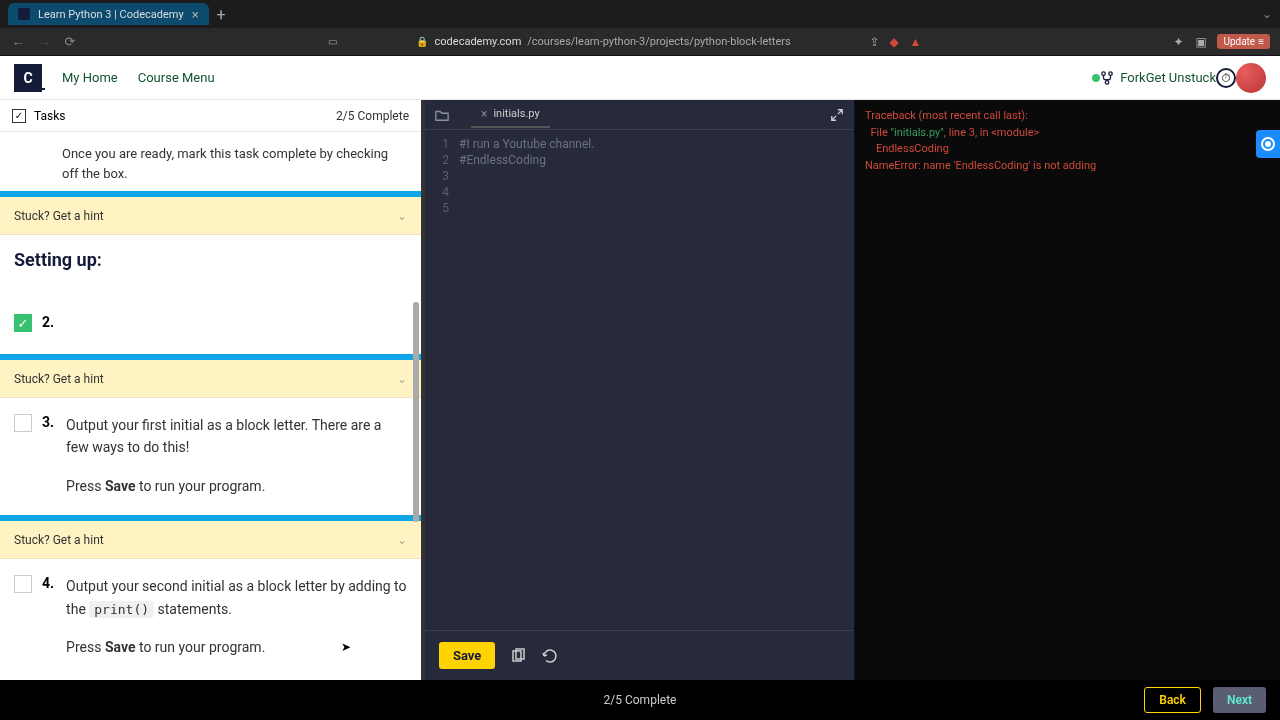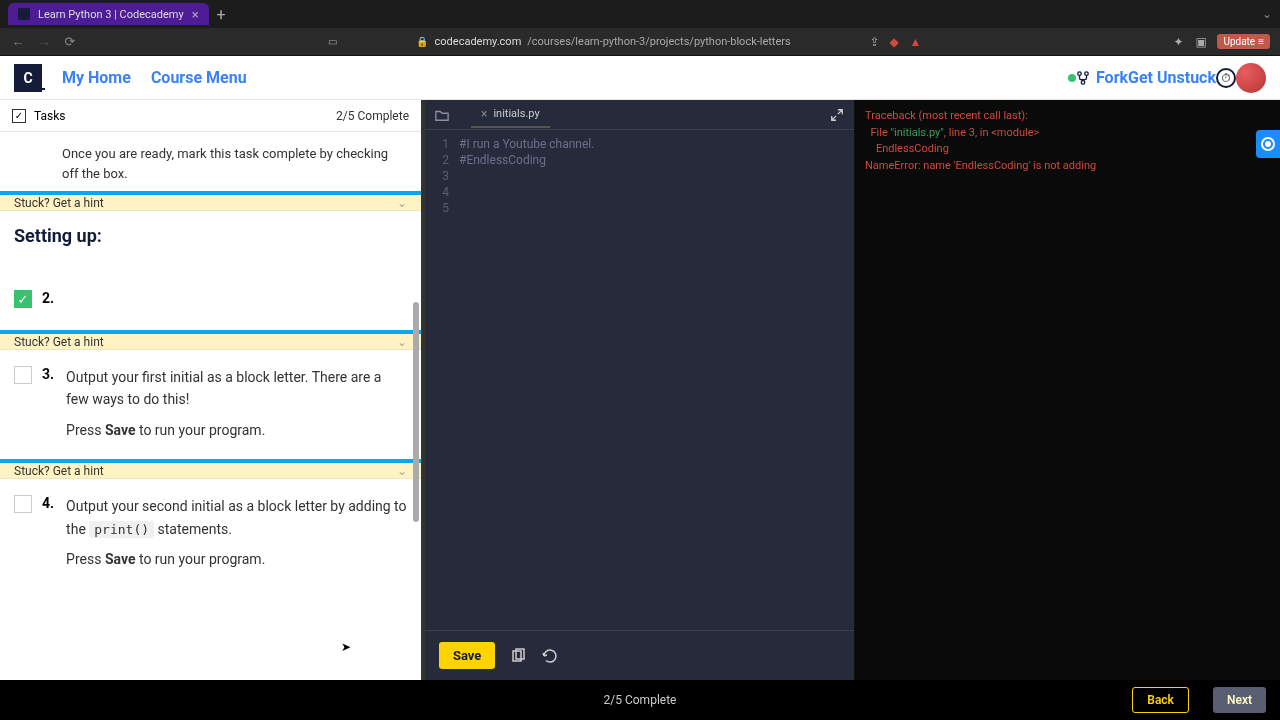--- a/index.html
+++ b/index.html
@@ -1,67 +1,67 @@
 <!DOCTYPE html>
 <html><head>
 <meta charset="utf-8">
 <style>
 * { margin: 0; padding: 0; box-sizing: border-box; font-family: -apple-system, BlinkMacSystemFont, "Segoe UI", Roboto, sans-serif; }
 body { width: 1280px; height: 720px; background: #000; overflow: hidden; }
 
 
 .browser-tabs { height: 28px; background: #1c1c1c; display: flex; align-items: center; padding: 0 8px; }
-.tab { height: 22px; background: #4c1d95; border-radius: 6px 6px 0 0; display: flex; align-items: center; padding: 0 10px; font-size: 11px; color: #ddd; gap: 8px; }
+.tab { height: 22px; background: #0c4a6e; border-radius: 6px 6px 0 0; display: flex; align-items: center; padding: 0 10px; font-size: 11px; color: #ddd; gap: 8px; }
 .tab-favicon { width: 12px; height: 12px; background: #141c3a; border-radius: 2px; }
 .tab-close { font-size: 13px; cursor: pointer; color: #aaa; }
 .new-tab { color: #aaa; margin-left: 8px; font-size: 16px; cursor: pointer; }
 .tabs-right { margin-left: auto; color: #888; font-size: 12px; }
 
 .browser-bar { height: 28px; background: #2a2a2a; display: flex; align-items: center; padding: 0 10px; gap: 10px; border-bottom: 1px solid #111; }
 .nav-btn { width: 16px; height: 16px; color: #888; font-size: 13px; cursor: pointer; display: flex; align-items: center; justify-content: center; }
 .url-bar { flex: 1; display: flex; align-items: center; justify-content: center; font-size: 11px; color: #aaa; gap: 6px; }
 .url-lock { font-size: 10px; }
 .url-right { display: flex; align-items: center; gap: 8px; }
 .ext-icon { width: 14px; height: 14px; font-size: 12px; color: #aaa; cursor: pointer; }
 .update-btn { background: #c0594a; color: #fff; font-size: 10px; padding: 2px 6px; border-radius: 3px; display: flex; align-items: center; gap: 3px; cursor: pointer; }
 
 
 .top-nav { height: 44px; background: #fff; display: flex; align-items: center; padding: 0 14px; gap: 20px; border-bottom: 1px solid #e5e5e5; }
 .logo { width: 28px; height: 28px; background: #141c3a; color: #fff; display: flex; align-items: center; justify-content: center; font-weight: bold; font-size: 14px; position: relative; }
 .logo::after { content: ''; position: absolute; right: -3px; bottom: 2px; width: 6px; height: 2px; background: #141c3a; }
-.nav-link { font-size: 16px; color: #3b82f6; font-weight: 700; cursor: pointer; }
+.nav-link { font-size: 13px; color: #14532d; font-weight: 400; cursor: pointer; }
 .nav-right { margin-left: auto; display: flex; align-items: center; gap: 0; }
 .green-dot { width: 8px; height: 8px; background: #37c270; border-radius: 50%; }
 .fork-btn { display: flex; align-items: center; gap: 6px; }
 .fork-icon { width: 14px; height: 14px; }
 .notif-icon { width: 20px; height: 20px; border: 2px solid #141c3a; border-radius: 50%; display: flex; align-items: center; justify-content: center; font-size: 12px; cursor: pointer; }
 .avatar { width: 30px; height: 30px; border-radius: 50%; background: radial-gradient(circle at 30% 30%, #e85d5d, #b93535); }
 
 
 .main { height: 580px; display: flex; }
 
 
 .left-panel { width: 425px; background: #fff; border-right: 4px solid #333; display: flex; flex-direction: column; position: relative; }
 .tasks-header { height: 32px; display: flex; align-items: center; padding: 0 12px; font-size: 12px; border-bottom: 1px solid #e5e5e5; }
 .tasks-check { width: 14px; height: 14px; border: 1px solid #333; margin-right: 8px; display: flex; align-items: center; justify-content: center; font-size: 10px; }
 .tasks-progress { margin-left: auto; color: #333; font-size: 12px; }
 .tasks-scroll { flex: 1; overflow-y: auto; position: relative; }
 .scroll-thumb { position: absolute; right: 2px; top: 170px; width: 6px; height: 220px; background: #aaa; border-radius: 3px; }
 .task-intro { padding: 12px 14px 8px 62px; font-size: 13px; color: #333; line-height: 1.5; }
-.hint-row { height: 20px; background: #fff3c4; display: flex; align-items: center; padding: 0 14px; font-size: 12px; color: #333; cursor: pointer; border-top: 4px solid #0ea5e9; border-bottom: 1px solid #eee5c0; }
+.hint-row { height: 44px; background: #fff3c4; display: flex; align-items: center; padding: 0 14px; font-size: 12px; color: #333; cursor: pointer; border-top: 6px solid #0ea5e9; border-bottom: 1px solid #eee5c0; }
 .hint-row .chevron { margin-left: auto; font-size: 12px; color: #aa9; }
 .section-title { padding: 14px 14px 8px; font-size: 18px; font-weight: 700; color: #141c3a; }
 .task-item { display: flex; padding: 16px 14px 8px; }
 .task-cb { width: 18px; height: 18px; border: 1px solid #ccc; margin-right: 10px; flex-shrink: 0; display: flex; align-items: center; justify-content: center; font-size: 13px; }
 .task-cb.done { background: #37c270; border-color: #37c270; color: #fff; }
 .task-num { font-weight: 700; margin-right: 12px; font-size: 14px; }
 .task-body { flex: 1; font-size: 14px; color: #333; line-height: 1.6; }
 .task-body ul { margin: 10px 0 6px 18px; }
 .task-body li { margin-bottom: 6px; }
-.task-body .sub { margin-top: 8px; }
+.task-body .sub { margin-top: 16px; }
 .code-inline { background: #f0f0f0; padding: 1px 5px; border-radius: 3px; font-family: monospace; font-size: 13px; }
 .bold { font-weight: 700; }
 .cursor { position: absolute; left: 341px; top: 508px; font-size: 12px; color: #000; }
 
 
 .editor-panel { flex: 1; background: #262a3b; display: flex; flex-direction: column; border-right: 1px solid #111; }
 .editor-tabs { height: 30px; display: flex; align-items: center; padding: 0 10px; gap: 4px; border-bottom: 1px solid #3a3e52; }
 .folder-icon { width: 14px; height: 14px; color: #8a8fa8; cursor: pointer; }
 .file-tab { height: 26px; display: flex; align-items: center; padding: 0 10px; font-size: 11px; color: #ccc; gap: 6px; border-bottom: 2px solid #555; margin-left: 18px; }
 .file-tab .close { font-size: 12px; color: #888; cursor: pointer; }
@@ -75,23 +75,23 @@
 .save-btn { background: #ffd300; color: #141c3a; font-weight: 700; font-size: 13px; padding: 6px 14px; border-radius: 3px; cursor: pointer; border: none; }
 .tool-icon { width: 18px; height: 18px; color: #ccc; cursor: pointer; display: flex; align-items: center; justify-content: center; font-size: 14px; }
 
 
 .terminal { width: 425px; background: #0a0a0a; font-family: Monaco, Consolas, monospace; font-size: 11px; padding: 8px 10px; line-height: 1.5; color: #d04a3c; }
 .terminal .tb-line { white-space: pre; }
 .t-str { color: #3a9d5c; }
 
 
 .bottom-bar { height: 40px; background: #000; display: flex; align-items: center; justify-content: center; font-size: 12px; color: #ccc; position: relative; }
-.bottom-right { position: absolute; right: 14px; display: flex; gap: 24px; }
+.bottom-right { position: absolute; right: 14px; display: flex; gap: 12px; }
 .back-btn { background: transparent; border: 1.5px solid #ffd300; color: #ffd300; padding: 5px 14px; border-radius: 3px; font-size: 12px; font-weight: 600; cursor: pointer; }
-.next-btn { background: #5a5e72; border: none; color: #fef9c3; padding: 6px 14px; border-radius: 3px; font-size: 12px; font-weight: 600; cursor: pointer; }
+.next-btn { background: #5a5e72; border: none; color: #5eead4; padding: 6px 14px; border-radius: 3px; font-size: 12px; font-weight: 600; cursor: pointer; }
 
 
 .side-floating { position: absolute; right: 0; top: 130px; width: 24px; height: 28px; background: #1a8cff; border-radius: 4px 0 0 4px; display: flex; align-items: center; justify-content: center; color: #fff; font-size: 14px; }
 </style>
 </head>
 <body>
 
 <div class="browser-tabs">
   <div class="tab">
     <span class="tab-favicon"></span>

